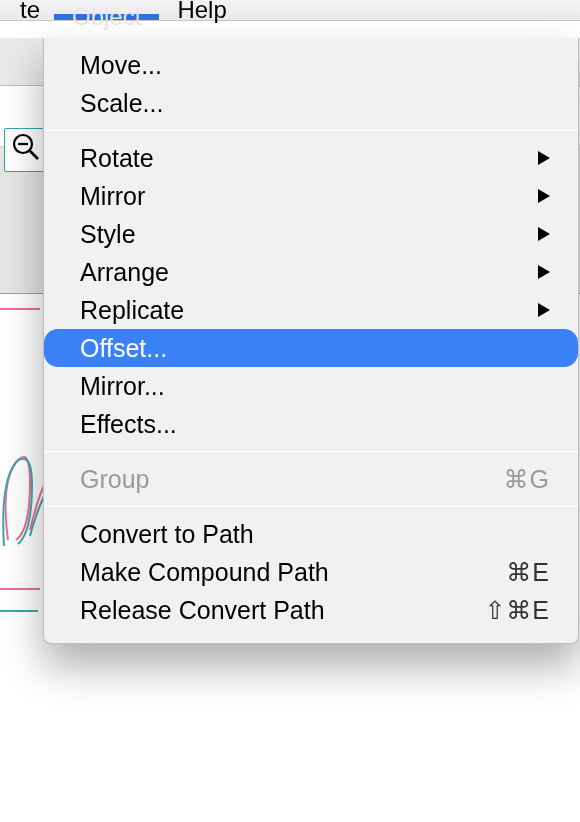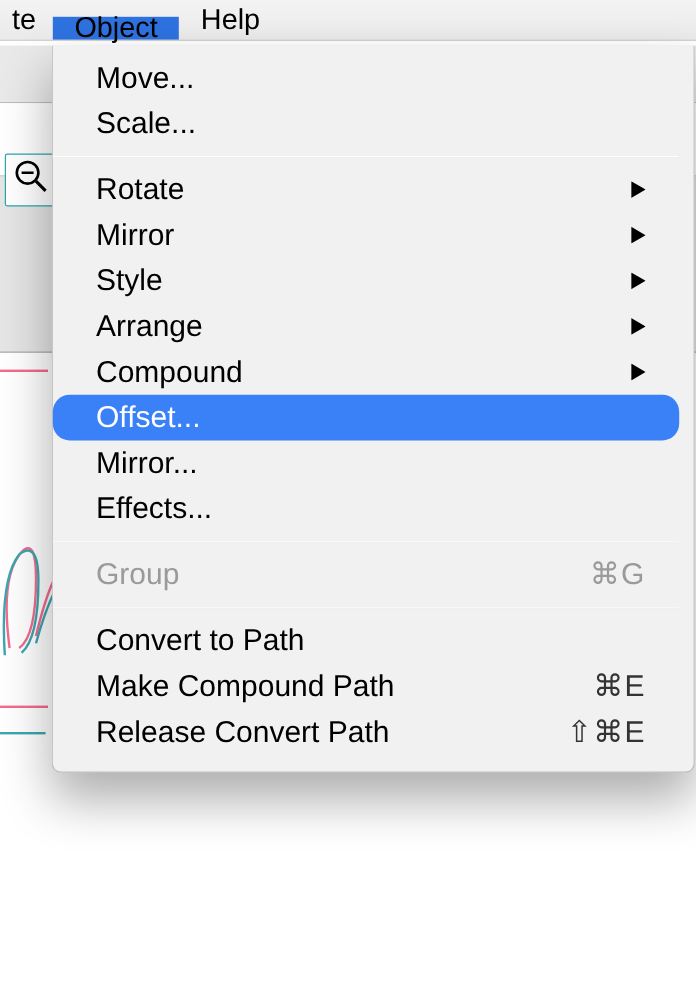--- a/index.html
+++ b/index.html
@@ -8,38 +8,38 @@
     height: 822px;
     font-family: -apple-system, "Helvetica Neue", Arial, sans-serif;
     font-size: 24px;
     color: #000;
     background: #fff;
     overflow: hidden;
   }
 
   
   .menubar {
-    height: 34px;
+    height: 21px;
     background: linear-gradient(#f3f3f3, #eaeaea);
     border-bottom: 1px solid #c9c9c9;
     display: flex;
     align-items: stretch;
-    padding-left: 4px;
+    padding-left: 14px;
   }
   .menubar-item {
     display: flex;
     align-items: center;
     padding: 0 18px;
     font-size: 24px;
     cursor: default;
   }
   .menubar-item.partial { padding-left: 6px; padding-right: 14px; }
   .menubar-item.active {
     background: #2e72e0;
-    color: #000000;
+    color: #e5e5e5;
     margin-top: 14px;
   }
 
   
   .bg {
     position: absolute;
     left: 0; right: 0;
   }
   .toolbar-strip {
     top: 38px;
@@ -114,21 +114,21 @@
   .dropdown {
     position: absolute;
     top: 38px;
     left: 43px;
     width: 536px;
     background: #f1f1f1;
     border: 1px solid #bdbdbd;
     border-top: none;
     border-radius: 0 0 8px 8px;
     box-shadow: 0 22px 42px rgba(0,0,0,0.32);
-    padding: 8px 12px 14px 0;
+    padding: 8px 0 14px 0;
   }
   .menu-item {
     display: flex;
     align-items: center;
     height: 38px;
     padding: 0 28px 0 36px;
     font-size: 25px;
     color: #000;
     cursor: default;
   }
@@ -230,21 +230,21 @@
   </div>
   <div class="menu-item">
     <span class="label">Arrange</span>
     <span class="arrow">
         <svg width="12" height="14">
           <path d="M0 0 L12 7 L0 14 Z" fill="#000"></path>
         </svg>
       </span>
   </div>
   <div class="menu-item">
-    <span class="label">Compound</span>
+    <span class="label">Replicate</span>
     <span class="arrow">
         <svg width="12" height="14">
           <path d="M0 0 L12 7 L0 14 Z" fill="#000"></path>
         </svg>
       </span>
   </div>
 
   <div class="menu-item highlight">
     <span class="label">Offset...</span>
   </div>

